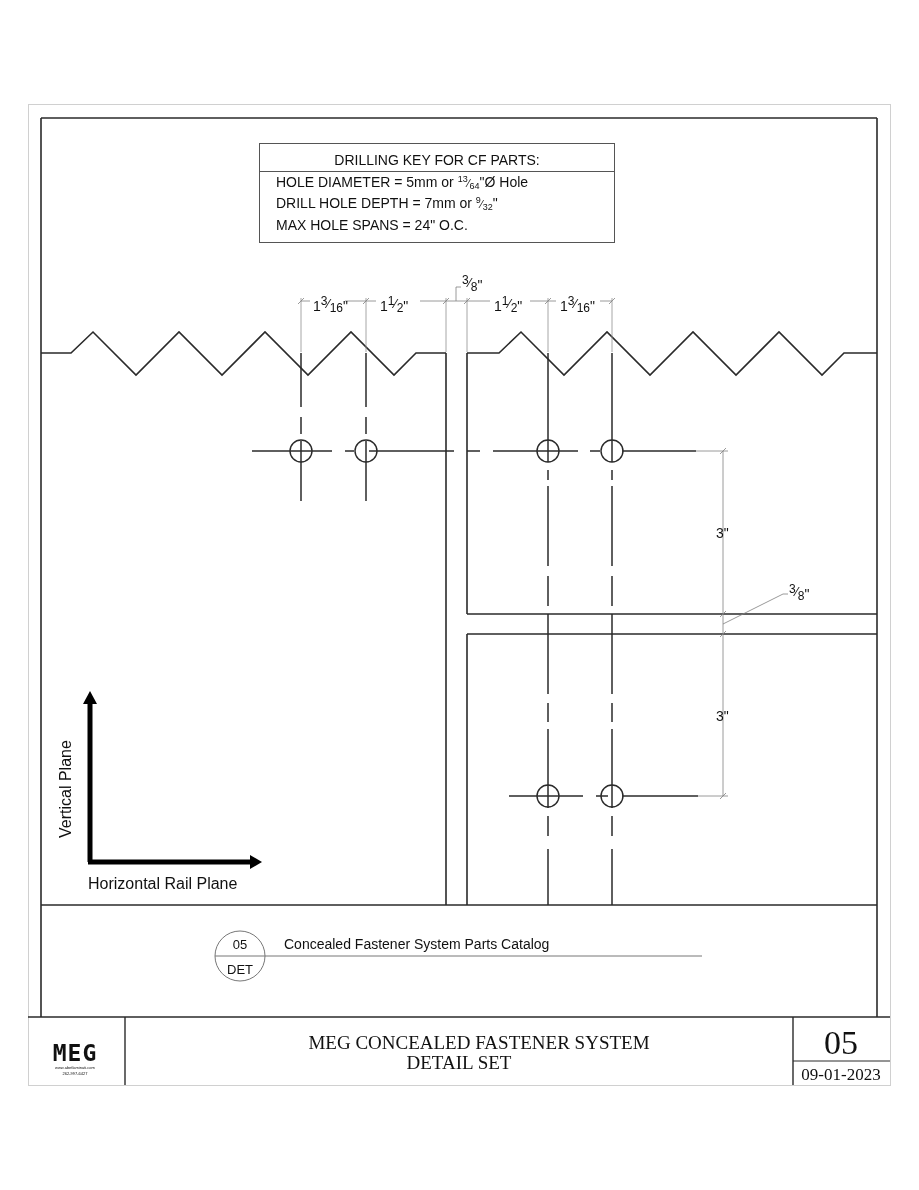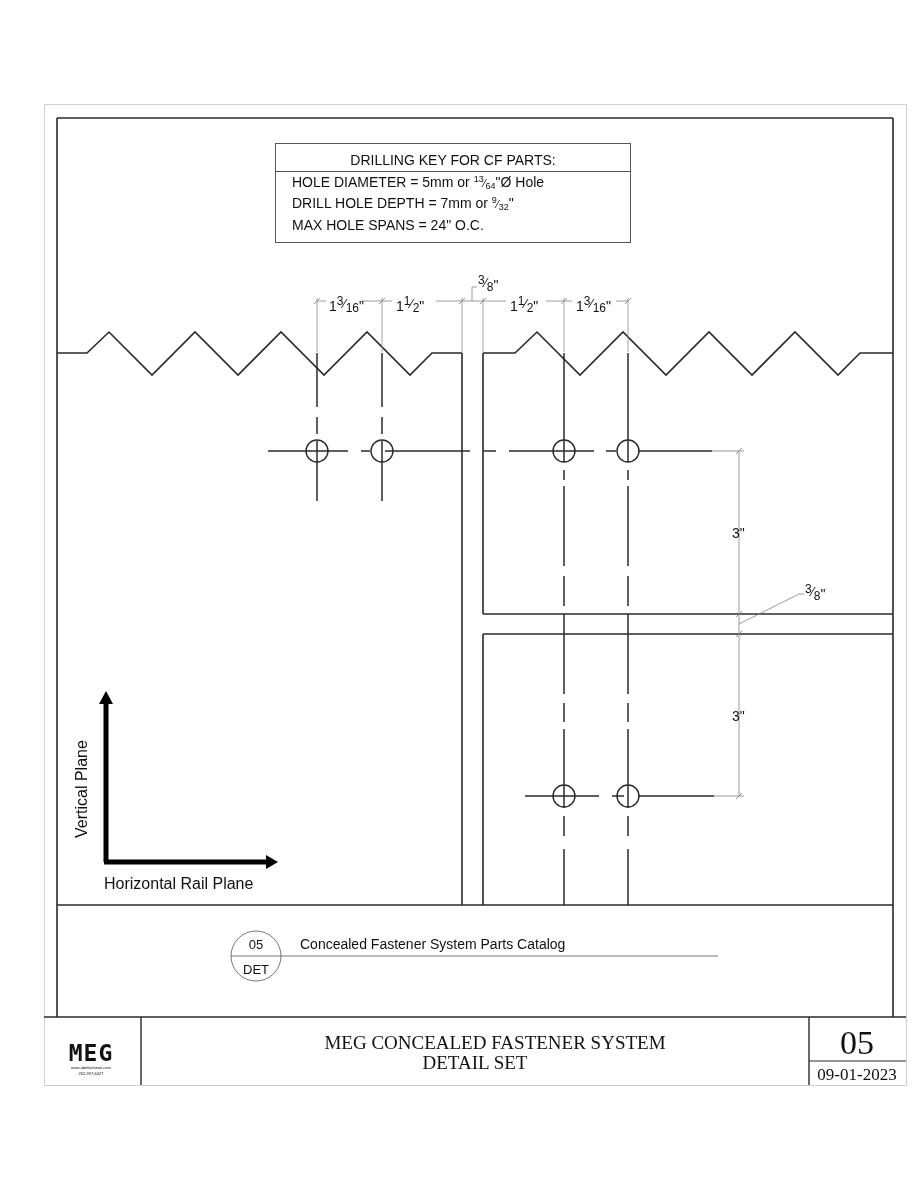--- a/index.html
+++ b/index.html
@@ -1,17 +1,17 @@
 <!DOCTYPE html>
 <html><head>
 <meta charset="utf-8">
 <style>
   html, body { margin:0; padding:0; background:#ffffff; }
   body { width:919px; height:1190px; position:relative; overflow:hidden; font-family:"Liberation Sans", sans-serif; }
-  .sheet { position:absolute; left:0; top:0; width:852px; height:1190px;padding-left:16px; }
+  .sheet { position:absolute; left:0; top:0; width:852px; height:1190px; }
   svg text { font-family:"Liberation Sans", sans-serif; fill:#111; }
   .serif { font-family:"Liberation Serif", serif !important; }
 </style>
 </head>
 <body>
 
 <div class="sheet">
 <svg width="919" height="1190" viewBox="0 0 919 1190" xmlns="http://www.w3.org/2000/svg">
 
   <rect x="28.5" y="104.5" width="862" height="981" fill="#fff" stroke="#d0d0d0" stroke-width="1"></rect>

